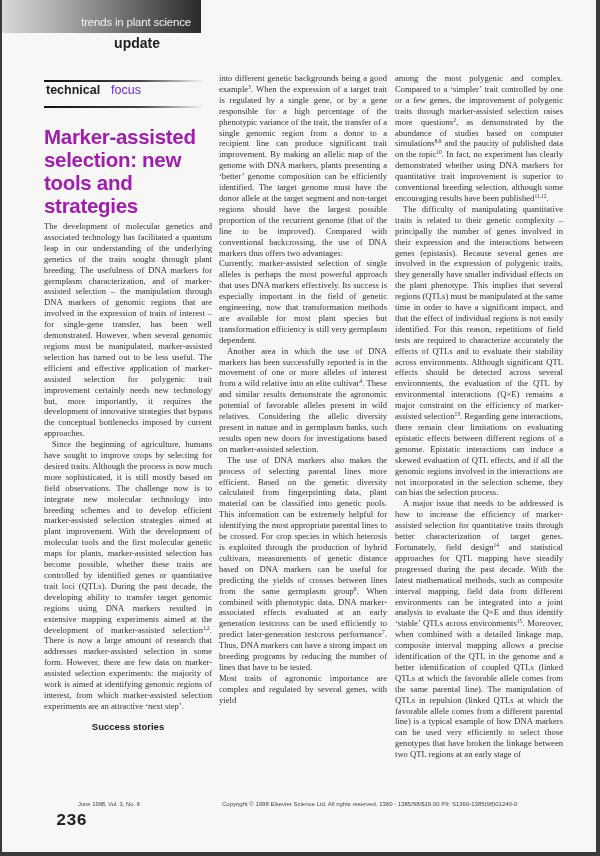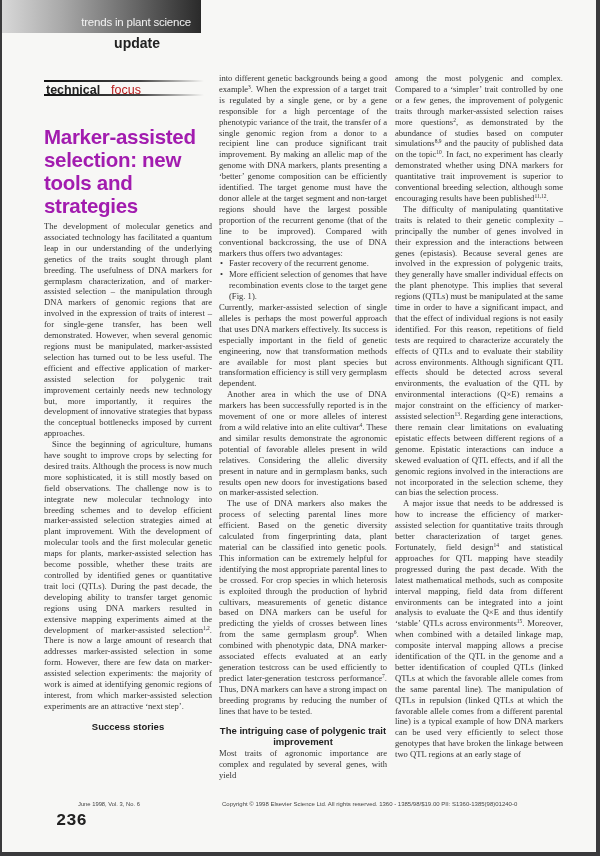--- a/index.html
+++ b/index.html
@@ -18,31 +18,31 @@
   .journal-name {
     position: absolute; right: 10px; top: 16px; margin: 0;
     font-family: "Liberation Sans", sans-serif; font-size: 11.5px; color: #f2f2f2;
     letter-spacing: -0.2px; white-space: nowrap;
   }
   .section-label {
     position: absolute; right: 436px; top: 35px; margin: 0;
     font-family: "Liberation Sans", sans-serif; font-size: 14px; font-weight: bold; color: #222;
   }
   .focus-box {
-    position: absolute; left: 42px; top: 80px; width: 160px; height: 16px;
+    position: absolute; left: 42px; top: 80px; width: 160px; height: 28px;
     font-family: "Liberation Sans", sans-serif; font-size: 12.5px;
   }
   .focus-box::before, .focus-box::after {
     content: ""; position: absolute; left: 0; width: 100%; height: 2px;
     background: linear-gradient(90deg, #111 0%, #444 60%, rgba(0,0,0,0) 100%);
   }
   .focus-box::before { top: 0; }
   .focus-box::after { bottom: 0; }
   .focus-box .t1 { position: absolute; left: 2px; top: 3px; font-weight: bold; color: #222; }
-  .focus-box .t2 { position: absolute; left: 67px; top: 3px; color: #b91c1c; }
+  .focus-box .t2 { position: absolute; left: 67px; top: 3px; color: #6d28d9; }
   .title {
     position: absolute; left: 42px; top: 125px; width: 170px; margin: 0;
     font-family: "Liberation Sans", sans-serif; font-size: 20.5px; font-weight: bold;
     line-height: 23px; color: #a21caf; letter-spacing: -0.3px;
   }
   .col {
     position: absolute; width: 168px;
     font-family: "Liberation Serif", serif; font-size: 8.6px; line-height: 10.9px;
     color: #333; text-align: justify; hyphens: auto;
   }
@@ -90,28 +90,23 @@
   <h1 class="title">Marker-assisted selection: new tools and strategies</h1>
 
   <div class="col col1">
     <p>The development of molecular genetics and associated technology has facilitated a quantum leap in our understanding of the underlying genetics of the traits sought through plant breeding. The usefulness of DNA markers for germplasm characterization, and of marker-assisted selection – the manipulation through DNA markers of genomic regions that are involved in the expression of traits of interest – for single-gene transfer, has been well demonstrated. However, when several genomic regions must be manipulated, marker-assisted selection has turned out to be less useful. The efficient and effective application of marker-assisted selection for polygenic trait improvement certainly needs new technology but, more importantly, it requires the development of innovative strategies that bypass the conceptual bottlenecks imposed by current approaches.</p>
     <p class="ind"><span>Since the beginning of agriculture, humans have sought to improve crops by selecting for desired traits. Although the process is now much more sophisticated, it is still mostly based on field observations. The challenge now is to integrate new molecular technology into breeding schemes and to develop efficient marker-assisted selection strategies aimed at plant improvement. With the development of molecular tools and the first molecular genetic maps for plants, marker-assisted selection has become possible, whether these traits are controlled by identified genes or quantitative trait loci (QTLs). During the past decade, the developing ability to transfer target genomic regions using DNA markers resulted in extensive mapping experiments aimed at the development of marker-assisted selection</span><sup>1,2</sup><span>. There is now a large amount of research that addresses marker-assisted selection in some form. However, there are few data on marker-assisted selection experiments: the majority of work is aimed at identifying genomic regions of interest, from which marker-assisted selection experiments are an attractive ‘next step’.</span></p>
     <p class="subhead">Success stories</p>
   </div>
 
   <div class="col col2" style="top:73px;">
     <p><span>into different genetic backgrounds being a good example</span><sup>3</sup><span>. When the expression of a target trait is regulated by a single gene, or by a gene responsible for a high percentage of the phenotypic variance of the trait, the transfer of a single genomic region from a donor to a recipient line can produce significant trait improvement. By making an allelic map of the genome with DNA markers, plants presenting a ‘better’ genome composition can be efficiently identified. The target genome must have the donor allele at the target segment and non-target regions should have the largest possible proportion of the recurrent genome (that of the line to be improved). Compared with conventional backcrossing, the use of DNA markers thus offers two advantages:</span></p>
-    <ul class="bullets">
-      <li>Faster recovery of the recurrent genome.</li>
-      <li>More efficient selection of genomes that have recombination events close to the target gene (Fig. 1).</li>
-    </ul>
     <p>Currently, marker-assisted selection of single alleles is perhaps the most powerful approach that uses DNA markers effectively. Its success is especially important in the field of genetic engineering, now that transformation methods are available for most plant species but transformation efficiency is still very germplasm dependent.</p>
     <p class="ind"><span>Another area in which the use of DNA markers has been successfully reported is in the movement of one or more alleles of interest from a wild relative into an elite cultivar</span><sup>4</sup><span>. These and similar results demonstrate the agronomic potential of favorable alleles present in wild relatives. Considering the allelic diversity present in nature and in germplasm banks, such results open new doors for investigations based on marker-assisted selection.</span></p>
     <p class="ind"><span>The use of DNA markers also makes the process of selecting parental lines more efficient. Based on the genetic diversity calculated from fingerprinting data, plant material can be classified into genetic pools. This information can be extremely helpful for identifying the most appropriate parental lines to be crossed. For crop species in which heterosis is exploited through the production of hybrid cultivars, measurements of genetic distance based on DNA markers can be useful for predicting the yields of crosses between lines from the same germplasm group</span><sup>6</sup><span>. When combined with phenotypic data, DNA marker-associated effects evaluated at an early generation testcross can be used efficiently to predict later-generation testcross performance</span><sup>7</sup><span>. Thus, DNA markers can have a strong impact on breeding programs by reducing the number of lines that have to be tested.</span></p>
-    <p class="subhead">The intriguing case of polygenic trait improvement</p>
     <p>Most traits of agronomic importance are complex and regulated by several genes, with yield</p>
   </div>
 
   <div class="col col3" style="top:73px;">
     <p><span>among the most polygenic and complex. Compared to a ‘simpler’ trait controlled by one or a few genes, the improvement of polygenic traits through marker-assisted selection raises more questions</span><sup>2</sup><span>, as demonstrated by the abundance of studies based on computer simulations</span><sup>8,9</sup><span> and the paucity of published data on the topic</span><sup>10</sup><span>. In fact, no experiment has clearly demonstrated whether using DNA markers for quantitative trait improvement is superior to conventional breeding selection, although some encouraging results have been published</span><sup>11,12</sup><span>.</span></p>
     <p class="ind"><span>The difficulty of manipulating quantitative traits is related to their genetic complexity – principally the number of genes involved in their expression and the interactions between genes (epistasis). Because several genes are involved in the expression of polygenic traits, they generally have smaller individual effects on the plant phenotype. This implies that several regions (QTLs) must be manipulated at the same time in order to have a significant impact, and that the effect of individual regions is not easily identified. For this reason, repetitions of field tests are required to characterize accurately the effects of QTLs and to evaluate their stability across environments. Although significant QTL effects should be detected across several environments, the evaluation of the QTL by environmental interactions (Q×E) remains a major constraint on the efficiency of marker-assisted selection</span><sup>13</sup><span>. Regarding gene interactions, there remain clear limitations on evaluating epistatic effects between different regions of a genome. Epistatic interactions can induce a skewed evaluation of QTL effects, and if all the genomic regions involved in the interactions are not incorporated in the selection scheme, they can bias the selection process.</span></p>
     <p class="ind"><span>A major issue that needs to be addressed is how to increase the efficiency of marker-assisted selection for quantitative traits through better characterization of target genes. Fortunately, field design</span><sup>14</sup><span> and statistical approaches for QTL mapping have steadily progressed during the past decade. With the latest mathematical methods, such as composite interval mapping, field data from different environments can be integrated into a joint analysis to evaluate the Q×E and thus identify ‘stable’ QTLs across environments</span><sup>15</sup><span>. Moreover, when combined with a detailed linkage map, composite interval mapping allows a precise identification of the QTL in the genome and a better identification of coupled QTLs (linked QTLs at which the favorable allele comes from the same parental line). The manipulation of QTLs in repulsion (linked QTLs at which the favorable allele comes from a different parental line) is a typical example of how DNA markers can be used very efficiently to select those genotypes that have broken the linkage between two QTL regions at an early stage of</span></p>
   </div>
 
   <p class="footer-page">236</p>

